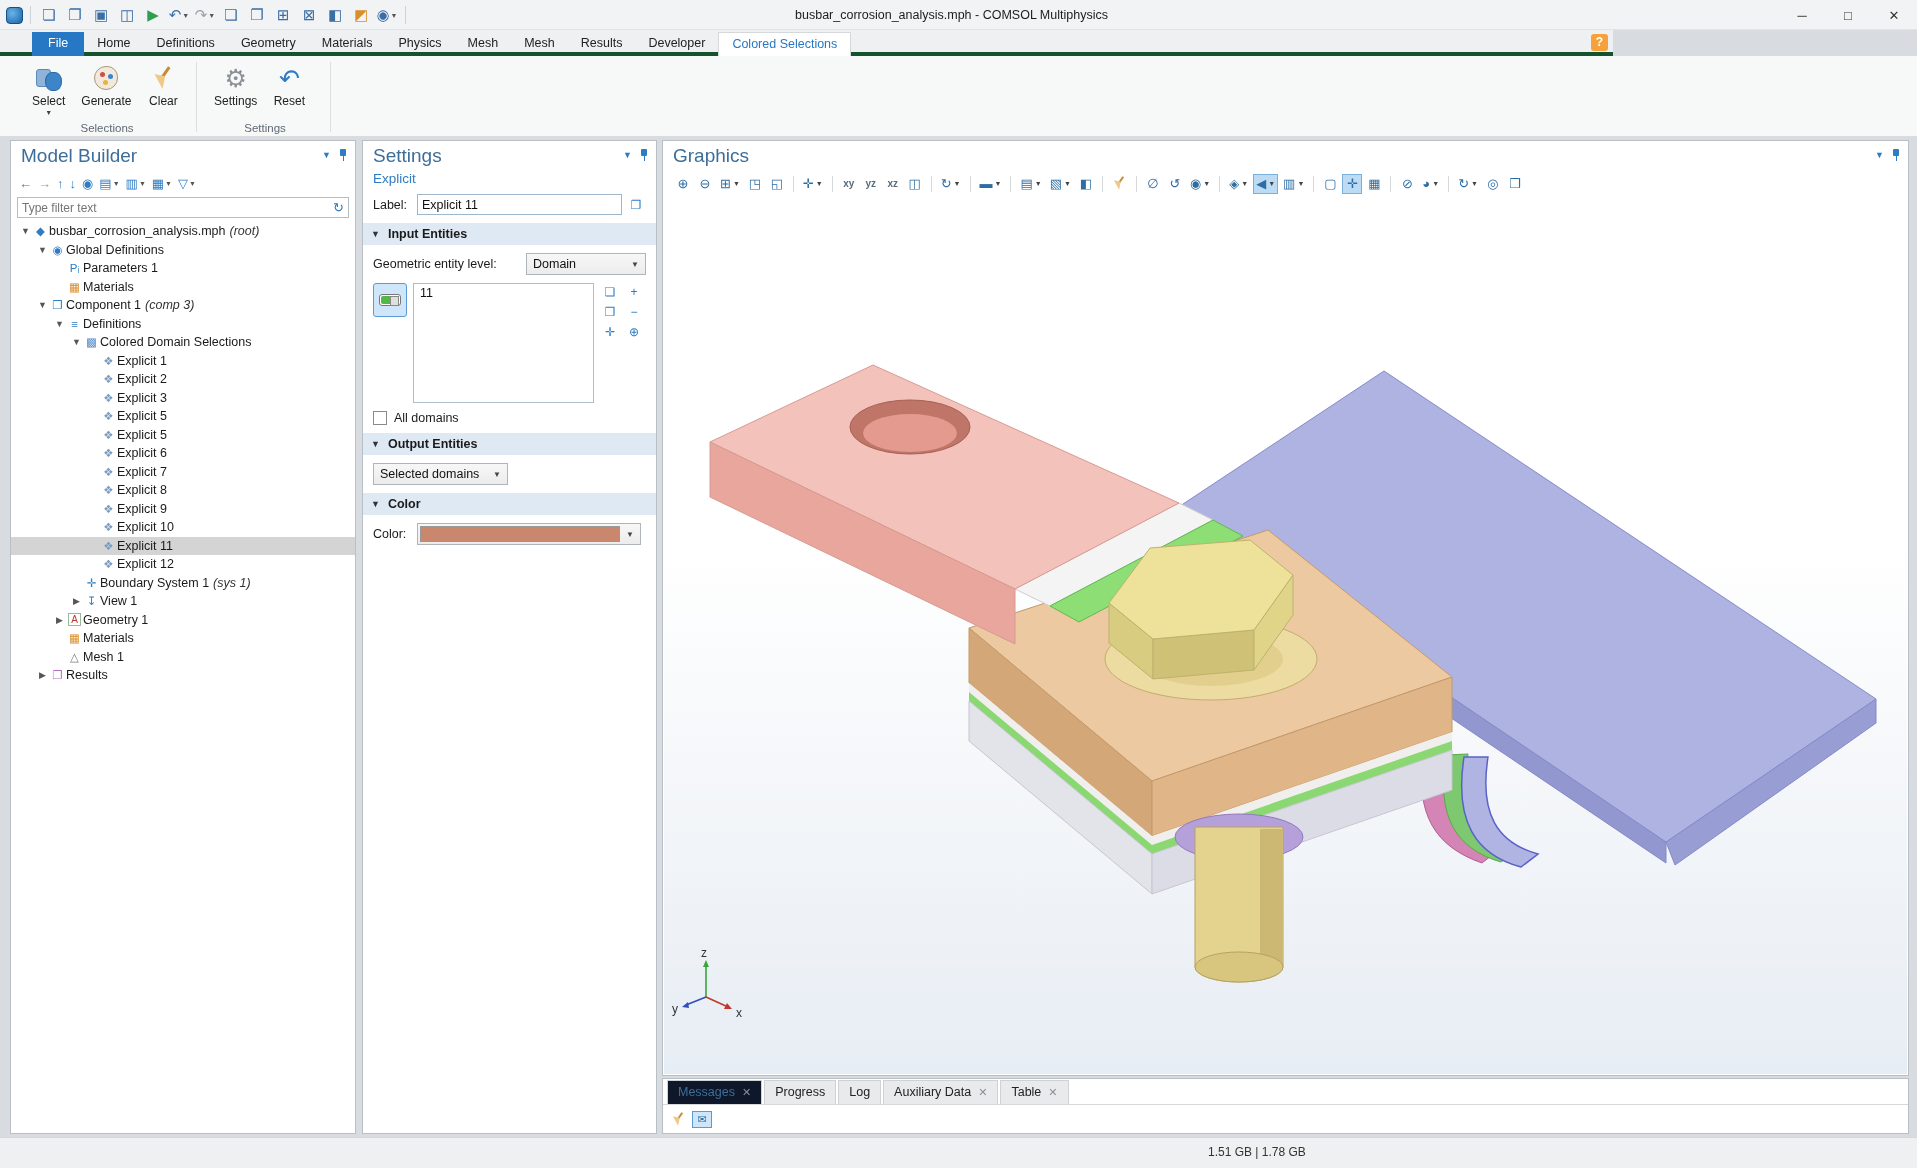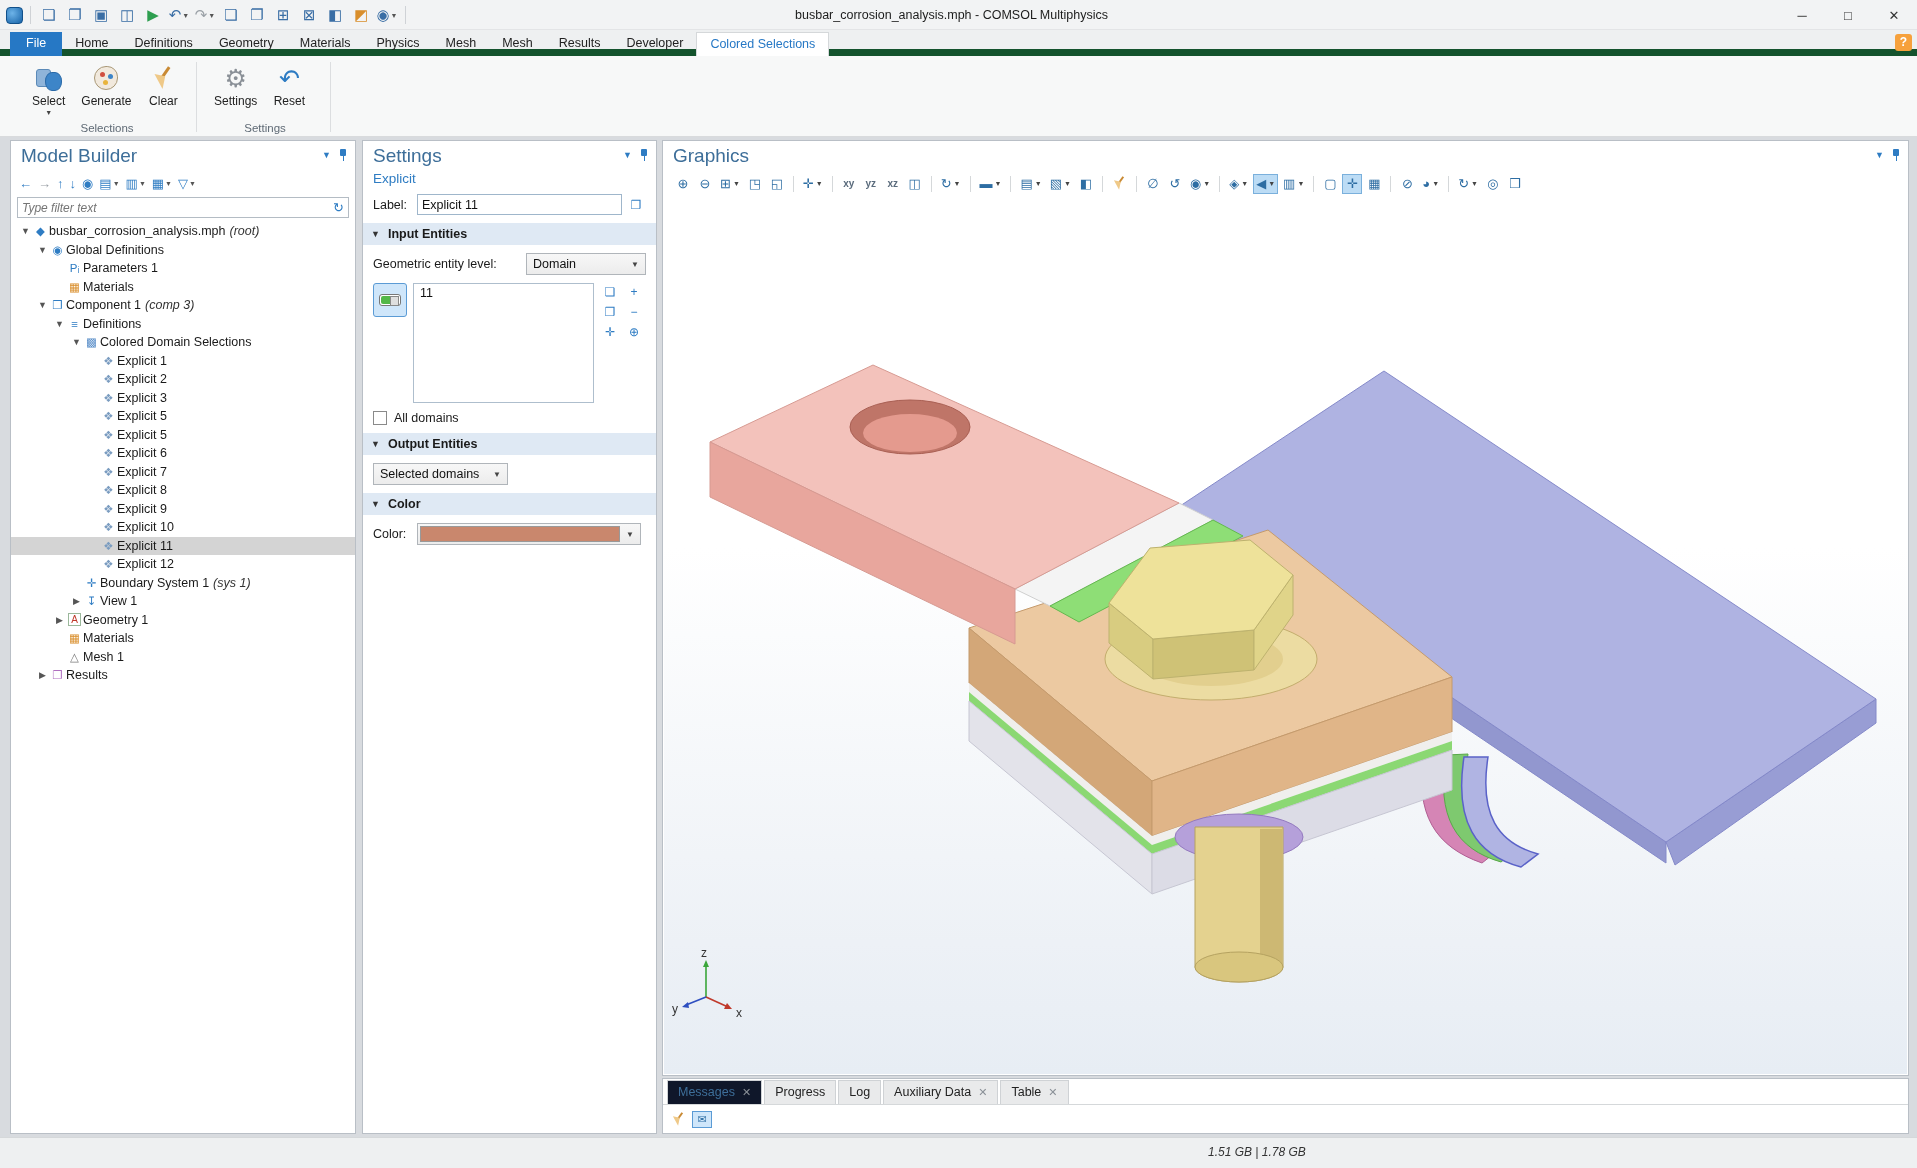--- a/index.html
+++ b/index.html
@@ -8,21 +8,21 @@
   #titlebar { position:absolute; left:0; top:0; width:1917px; height:30px; background:#f2f3f4; border-bottom:1px solid #e3e4e6; }
   #qa-icons { position:absolute; left:6px; top:2px; height:26px; display:flex; align-items:center; gap:4px; }
   .qicon { width:22px; height:22px; display:inline-flex; align-items:center; justify-content:center; font-size:15px; color:#3a6ea5; cursor:default; }
   .qsep { width:1px; height:18px; background:#cfd2d6; margin:0 3px; }
   .dd-mini { font-size:7px; color:#555; margin-left:1px; }
   #app-logo { width:17px; height:17px; border-radius:4px; background:radial-gradient(circle at 35% 35%, #6db3e8, #1763a8); border:1px solid #11508a; }
   #win-title { position:absolute; left:0; right:14px; top:0; height:30px; text-align:center; line-height:30px; font-size:12.5px; color:#1c1c1c; pointer-events:none; }
   #win-buttons { position:absolute; right:0; top:0; height:30px; display:flex; }
   .winbtn { width:46px; height:30px; display:flex; align-items:center; justify-content:center; font-size:13px; color:#333; }
   
-  #tabrow { position:absolute; left:0; top:30px; width:1917px; height:26px; background:#eef0f1; border-bottom:7px solid #14532d; }
+  #tabrow { position:absolute; left:0; top:30px; width:1613px; height:26px; background:#eef0f1; border-bottom:4px solid #14532d;padding-left:22px; }
   #tabs { display:flex; height:26px; align-items:flex-end; padding-left:10px; }
   .rtab { padding:4px 13px 5px; font-size:12.5px; color:#222; height:24px; }
   .rtab.file { background:#2678c5; color:#fff; padding:4px 16px 5px; }
   .rtab.active { background:#fff; color:#2678c5; border:1px solid #d5d8da; border-bottom:none; }
   #help-btn { position:absolute; right:5px; top:4px; width:17px; height:17px; background:#f6a13c; color:#fff; border-radius:3px; font-size:12px; font-weight:bold; text-align:center; line-height:17px; }
   
   #ribbon { position:absolute; left:0; top:56px; width:1917px; height:81px; background:#f7f8f8; border-bottom:1px solid #d9dbdd; }
   .rgroup { position:absolute; top:0; height:80px; }
   .rgroup .gbtns { display:flex; gap:4px; padding:5px 8px 0; }
   .rbtn { display:flex; flex-direction:column; align-items:center; padding:3px 6px; min-width:44px; }
@@ -48,21 +48,21 @@
   .pctrl { position:absolute; right:8px; top:8px; display:flex; gap:8px; align-items:center; }
   .pctrl .dd { font-size:9px; color:#2e7cc3; }
   .pin-icon { position:relative; width:8px; height:12px; }
   .pin-icon::before { content:""; position:absolute; left:1px; top:0; width:6px; height:7px; background:#2e7cc3; border-radius:1px; }
   .pin-icon::after { content:""; position:absolute; left:3.5px; top:7px; width:1.5px; height:5px; background:#2e7cc3; }
   
   #mb-toolbar { height:24px; display:flex; align-items:center; gap:6px; padding:0 8px; }
   .mbicon { font-size:13px; color:#2e7cc3; display:inline-flex; align-items:center; }
   .mbicon.gray { color:#9aa0a6; }
   #mb-filter { margin:2px 6px; height:21px; border:1px solid #b4bcc4; display:flex; align-items:center; padding:0 4px; }
-  #mb-filter input { flex:1; border:none; outline:none; font-size:12px; color:#333; font-family:"Liberation Sans",sans-serif;font-style:italic; }
+  #mb-filter input { flex:1; border:none; outline:none; font-size:12px; color:#333; font-family:"Liberation Sans",sans-serif; }
   #mb-filter .refresh { color:#2e7cc3; font-size:13px; }
   #mb-tree { margin-top:4px; overflow:hidden; }
   .trow { height:18.5px; display:flex; align-items:center; font-size:12.5px; color:#1a1a1a; white-space:nowrap; }
   .trow.sel { background:#d4d4d4; }
   .tarrow { width:13px; text-align:center; font-size:9px; color:#555; flex:none; }
   .ticon { width:17px; text-align:center; font-size:11.5px; flex:none; }
   .tsuffix { font-style:italic; margin-left:4px; color:#333; }
   
   .sec-head { height:22px; background:#dfe9f4; display:flex; align-items:center; padding:0 8px; margin-top:8px; }
   .sec-head .tri { font-size:9px; color:#333; margin-right:8px; }
@@ -96,21 +96,21 @@
   #gfx-canvas svg { position:absolute; left:0; top:0; }
   
   #btabs { display:flex; align-items:flex-end; height:26px; padding-left:4px; gap:2px; border-bottom:1px solid #d5d8da; }
   .btab { display:flex; align-items:center; gap:7px; padding:4px 10px 5px; font-size:12.5px; color:#222; background:#e9eaeb; border:1px solid #cfd2d5; border-bottom:none; height:24px; }
   .btab.active { background:#0f172a; color:#3d6e99; }
   .btab .x { color:#8a9097; font-size:11px; }
   #bp-toolbar { height:28px; display:flex; align-items:center; gap:6px; padding:0 8px; }
   .env-icon { width:20px; height:17px; border:1px solid #5b9bd5; background:#cfe6fa; display:flex; align-items:center; justify-content:center; font-size:11px; color:#2d6da3; }
   
   #statusbar { position:absolute; left:0; top:1137px; width:1917px; height:31px; background:#eef0f1; border-top:1px solid #d5d8da; }
-  #mem { position:absolute; left:1208px; top:7px; font-size:12px; color:#333;font-style:italic; }
+  #mem { position:absolute; left:1208px; top:7px; font-size:12px; color:#333; }
 </style>
 </head>
 <body>
 
 <div id="titlebar">
   <div id="qa-icons">
       <span id="app-logo"></span>
       <span class="qsep"></span>
       <span class="qicon">❏</span>
       <span class="qicon">❐</span>

